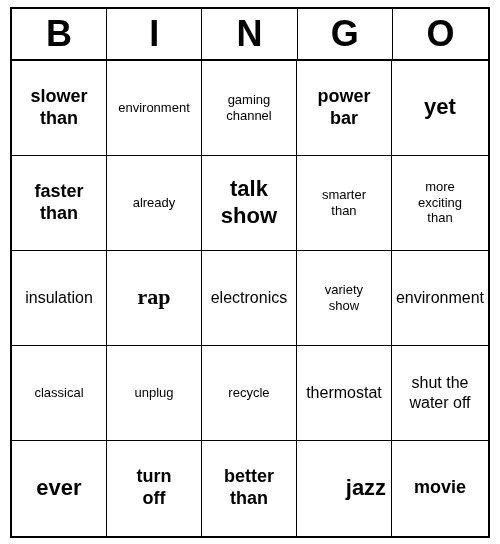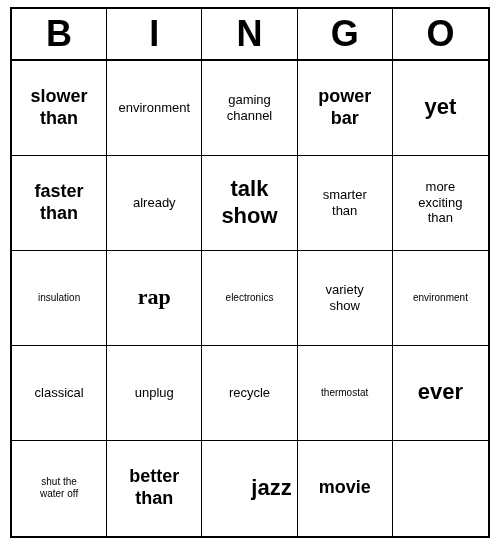--- a/index.html
+++ b/index.html
@@ -81,21 +81,21 @@
     .medium-text {
       font-size: 18px;
       font-weight: bold;
     }
 
     .small-text {
       font-size: 13px;
     }
 
     .xsmall-text {
-      font-size: 10px;
+      font-size: 16px;
     }
   </style>
 </head>
 <body>
 
 <div class="bingo-card">
   <div class="bingo-header">
   <div class="bingo-header-cell">B</div>
       <div class="bingo-header-cell">I</div>
       <div class="bingo-header-cell">N</div>
@@ -163,25 +163,29 @@
       <div class="bingo-cell">
         <span class="cell-text small-text" style="white-space: pre-line;">unplug</span>
       </div>
       <div class="bingo-cell">
         <span class="cell-text small-text" style="white-space: pre-line;">recycle</span>
       </div>
       <div class="bingo-cell">
         <span class="cell-text xsmall-text" style="white-space: pre-line;">thermostat</span>
       </div>
       <div class="bingo-cell">
+        <span class="cell-text xsmall-text" style="white-space: pre-line;">shut the
+water off</span>
+      </div>
+      <div class="bingo-cell">
         <span class="cell-text large-text" style="white-space: pre-line;">ever</span>
       </div>
       <div class="bingo-cell">
-        <span class="cell-text xsmall-text" style="white-space: pre-line;">shut the
-water off</span>
+        <span class="cell-text medium-text" style="white-space: pre-line;">turn
+off</span>
       </div>
       <div class="bingo-cell">
         <span class="cell-text medium-text" style="white-space: pre-line;">better
 than</span>
       </div>
       <div class="bingo-cell">
         <span class="cell-text large-text" style="white-space: pre-line; margin-left: 44px;">jazz</span>
       </div>
       <div class="bingo-cell">
         <span class="cell-text medium-text" style="white-space: pre-line;">movie</span>

